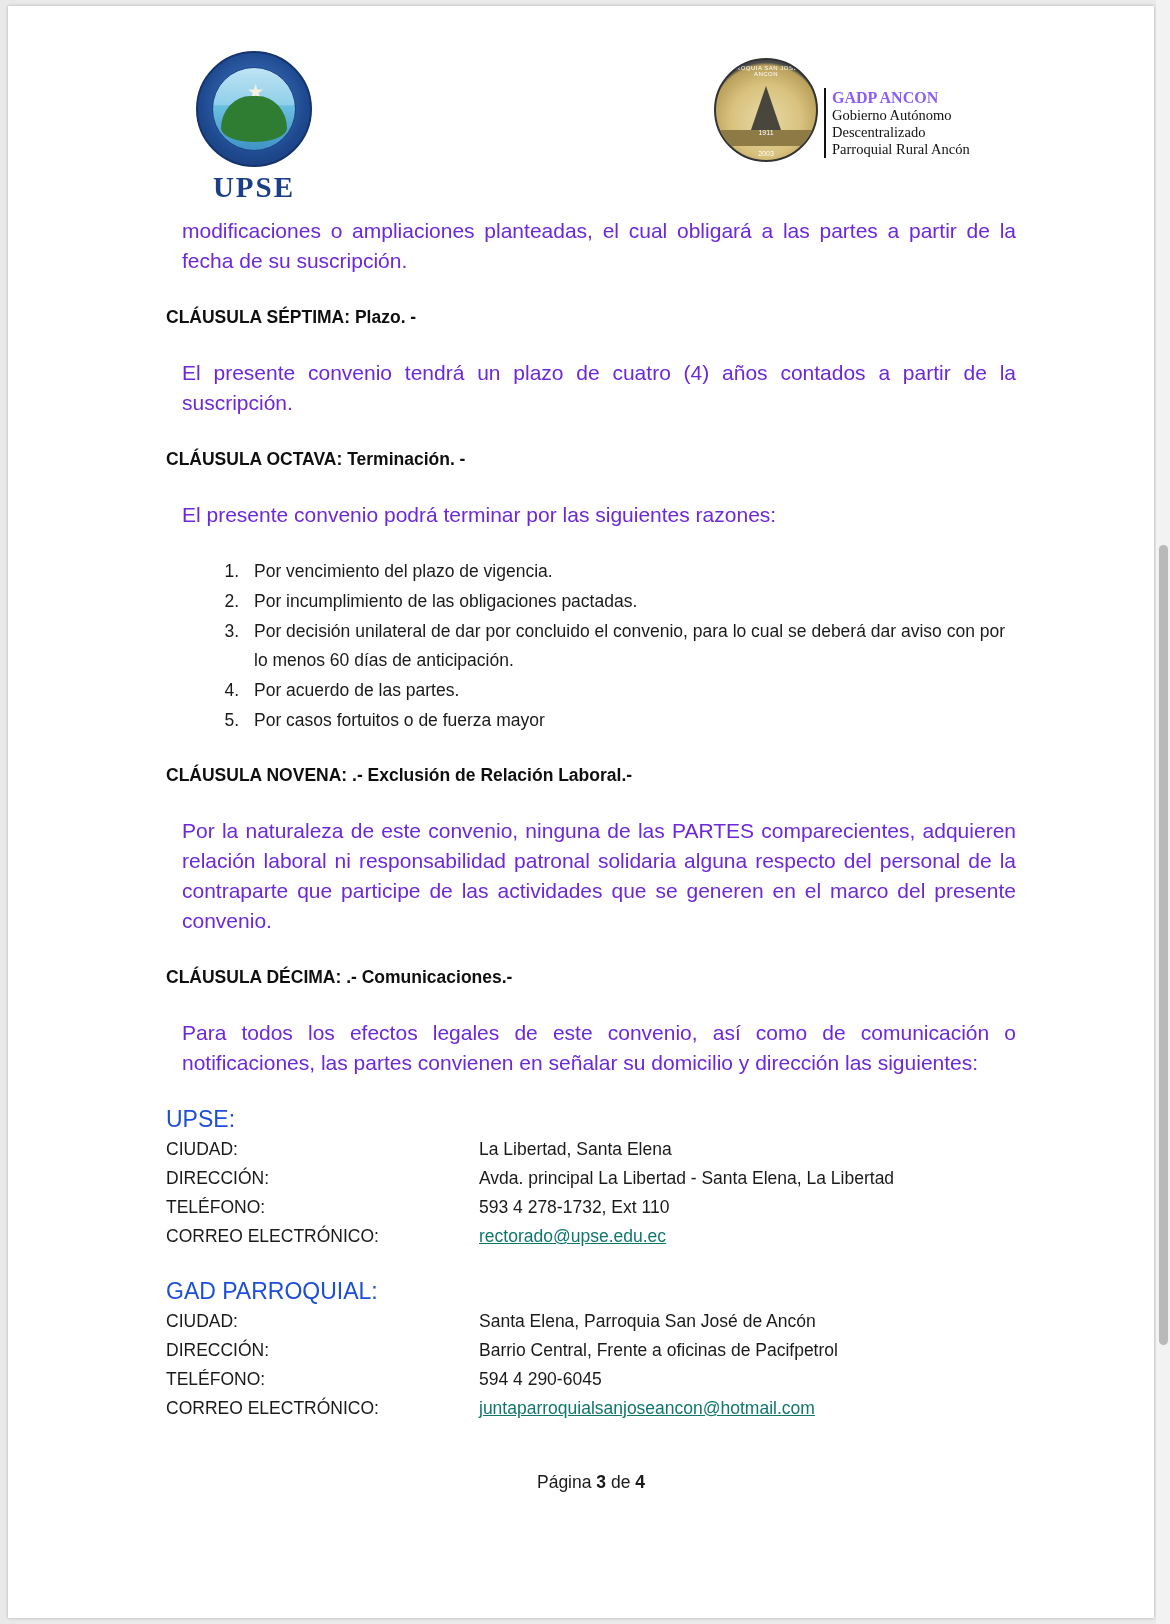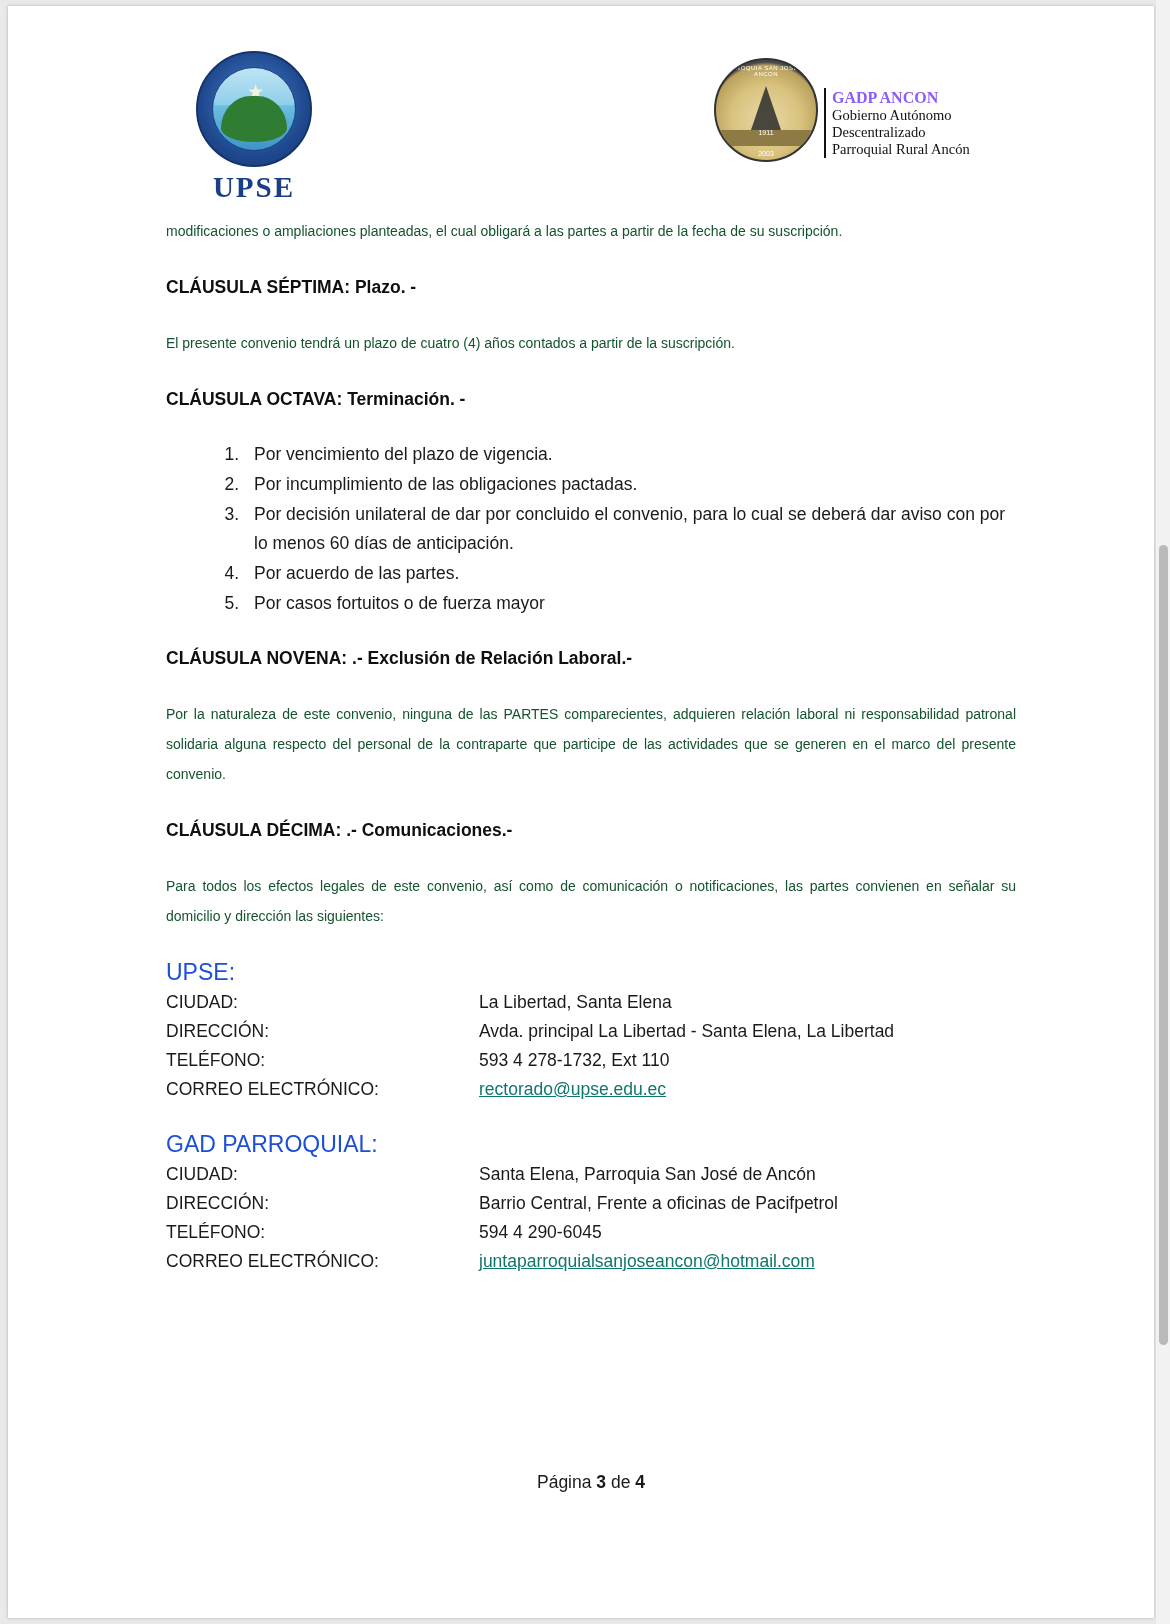--- a/index.html
+++ b/index.html
@@ -157,26 +157,26 @@
 
   
   .body-wrap {
     position: absolute;
     left: 158px;
     top: 210px;
     width: 850px;
     color: #000;
   }
   p.para {
-    margin: 0 0 27px 0;
-    font-size: 14px;
+    margin: 0 0 27px 16px;
+    font-size: 21px;
     line-height: 30px;
     text-align: justify;
     text-justify: inter-word;
-    color: #14532d;
+    color: #6d28d9;
   }
   p.heading {
     margin: 0 0 27px 0;
     font-size: 17.5px;
     line-height: 28px;
     font-weight: bold;
     color: #0f0f0f;
   }
   ol.reasons {
     margin: 0 0 26px 0;
@@ -280,20 +280,21 @@
     </div>
 
     <div class="body-wrap">
 
       <p class="para">modificaciones o ampliaciones planteadas, el cual obligará a las partes a partir de la fecha de su suscripción.</p>
 
       <p class="heading">CLÁUSULA SÉPTIMA: Plazo. -</p>
       <p class="para">El presente convenio tendrá un plazo de cuatro (4) años contados a partir de la suscripción.</p>
 
       <p class="heading">CLÁUSULA OCTAVA: Terminación. -</p>
+      <p class="para">El presente convenio podrá terminar por las siguientes razones:</p>
 
       <ol class="reasons">
         <li>Por vencimiento del plazo de vigencia.</li>
         <li>Por incumplimiento de las obligaciones pactadas.</li>
         <li>Por decisión unilateral de dar por concluido el convenio, para lo cual se deberá dar aviso con por lo menos 60 días de anticipación.</li>
         <li>Por acuerdo de las partes.</li>
         <li>Por casos fortuitos o de fuerza mayor</li>
       </ol>
 
       <p class="heading">CLÁUSULA NOVENA: .- Exclusión de Relación Laboral.-</p>

